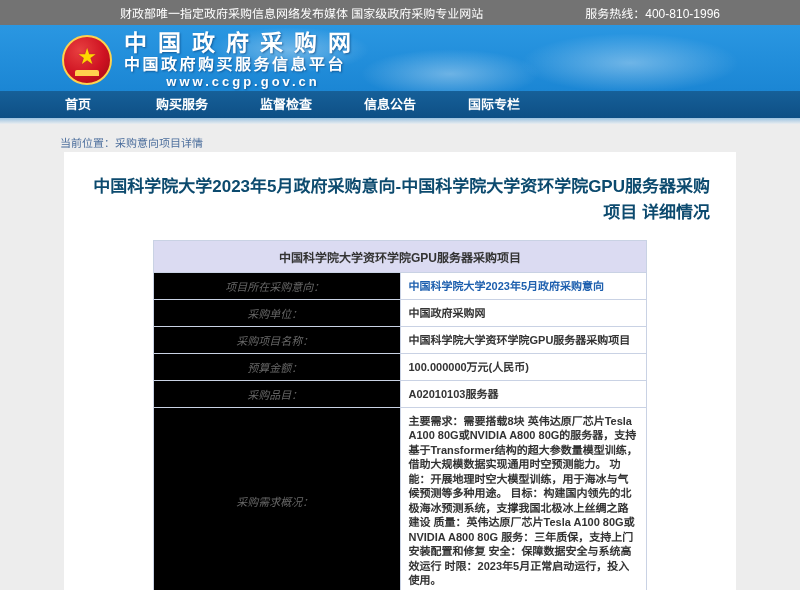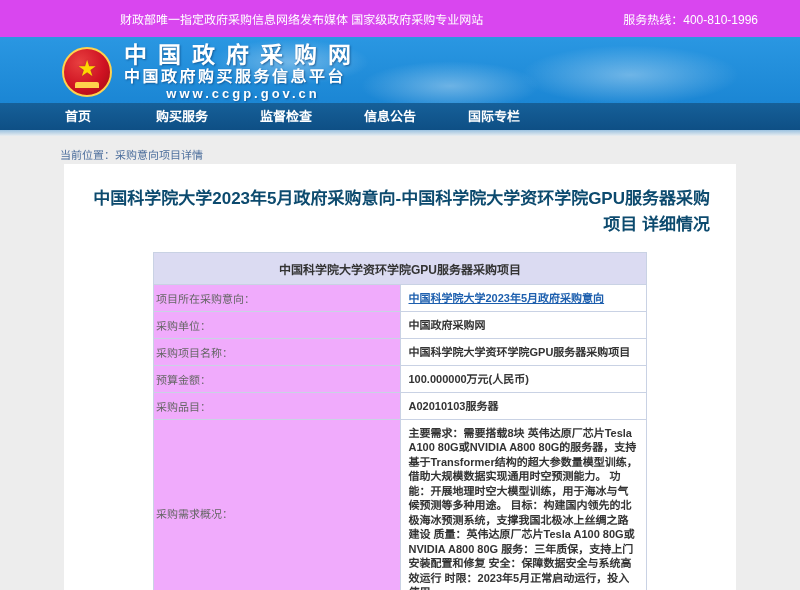--- a/index.html
+++ b/index.html
@@ -8,28 +8,28 @@
     font-family: "Liberation Sans", "DejaVu Sans", sans-serif;
     background: #ededed;
     width: 800px;
     height: 590px;
     overflow: hidden;
     position: relative;
   }
 
   
   .topbar {
-    height: 37px;
-    background: #d946ef;
+    height: 25px;
+    background: #737373;
     color: #ffffff;
     font-size: 12px;
     display: flex;
     align-items: center;
     justify-content: space-between;
-    padding: 0 42px 0 120px;
+    padding: 0 80px 0 120px;
     white-space: nowrap;
   }
 
   
   .banner {
     height: 66px;
     background: linear-gradient(180deg, #2a97e2 0%, #1b86d4 100%);
     position: relative;
     overflow: hidden;
   }
@@ -174,37 +174,37 @@
   table.detail th.caption {
     background: #dbdbf2;
     color: #333333;
     font-size: 12px;
     font-weight: bold;
     text-align: center;
     padding: 7px 4px;
   }
   td.lbl {
     width: 104px;
-    background: #f0abfc;
+    background: #000000;
     color: #666666;
-    text-align: left;
+    text-align: center;
     padding: 5px 6px 5px 2px;
     white-space: nowrap;
+    font-style: italic;
   }
   td.val {
     background: #ffffff;
     color: #333333;
     font-weight: bold;
     text-align: left;
     padding: 5px 8px;
     line-height: 1.3;
   }
   td.val .link {
     color: #1d5fae;
-    text-decoration: underline;
     font-weight: bold;
     cursor: pointer;
   }
   td.val.req { line-height: 1.32; padding: 6px 8px; }
 </style>
 </head>
 <body>
 
 <div class="topbar">
   <span>财政部唯一指定政府采购信息网络发布媒体 国家级政府采购专业网站</span>

